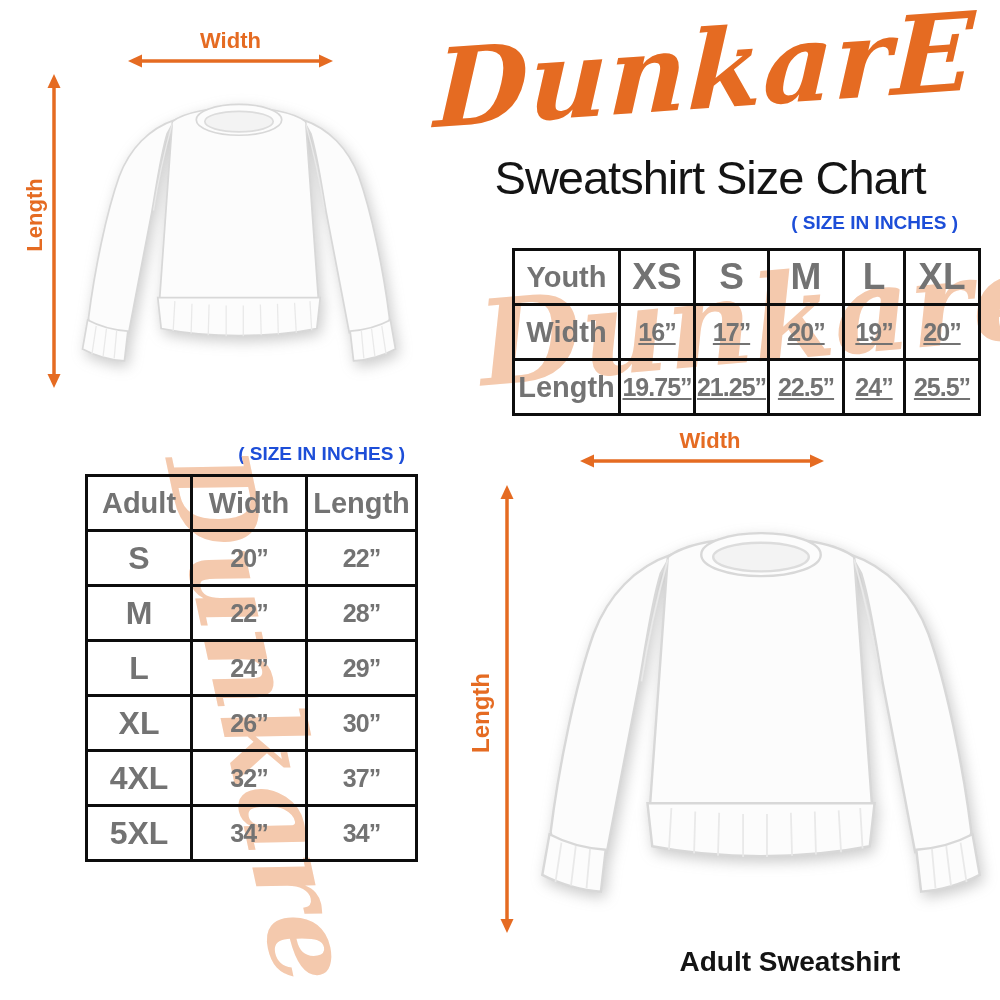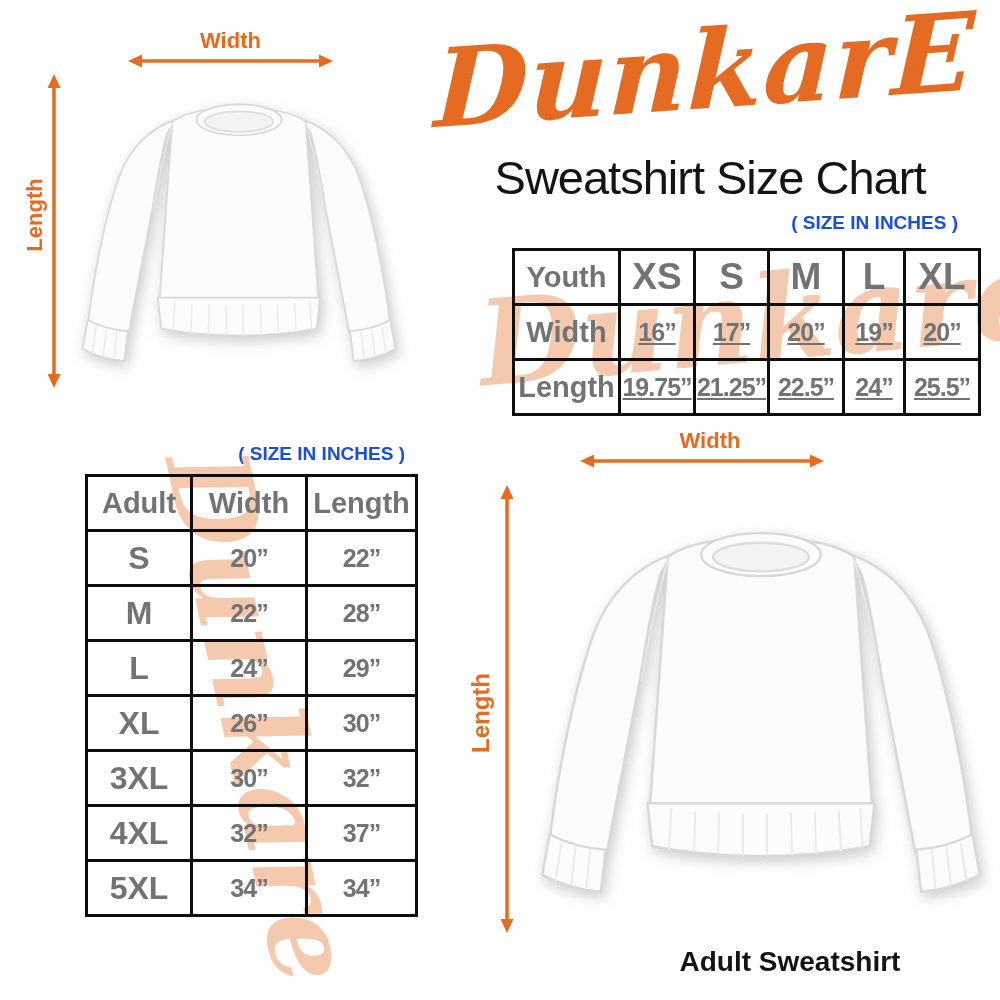--- a/index.html
+++ b/index.html
@@ -160,25 +160,20 @@
       <td class="at-sizelab">L</td>
       <td class="at-val">24”</td>
       <td class="at-val">29”</td>
     </tr>
     <tr>
       <td class="at-sizelab">XL</td>
       <td class="at-val">26”</td>
       <td class="at-val">30”</td>
     </tr>
     <tr>
-      <td class="at-sizelab">3XL</td>
-      <td class="at-val">30”</td>
-      <td class="at-val">32”</td>
-    </tr>
-    <tr>
       <td class="at-sizelab">4XL</td>
       <td class="at-val">32”</td>
       <td class="at-val">37”</td>
     </tr>
     <tr>
       <td class="at-sizelab">5XL</td>
       <td class="at-val">34”</td>
       <td class="at-val">34”</td>
     </tr>
   </tbody>

